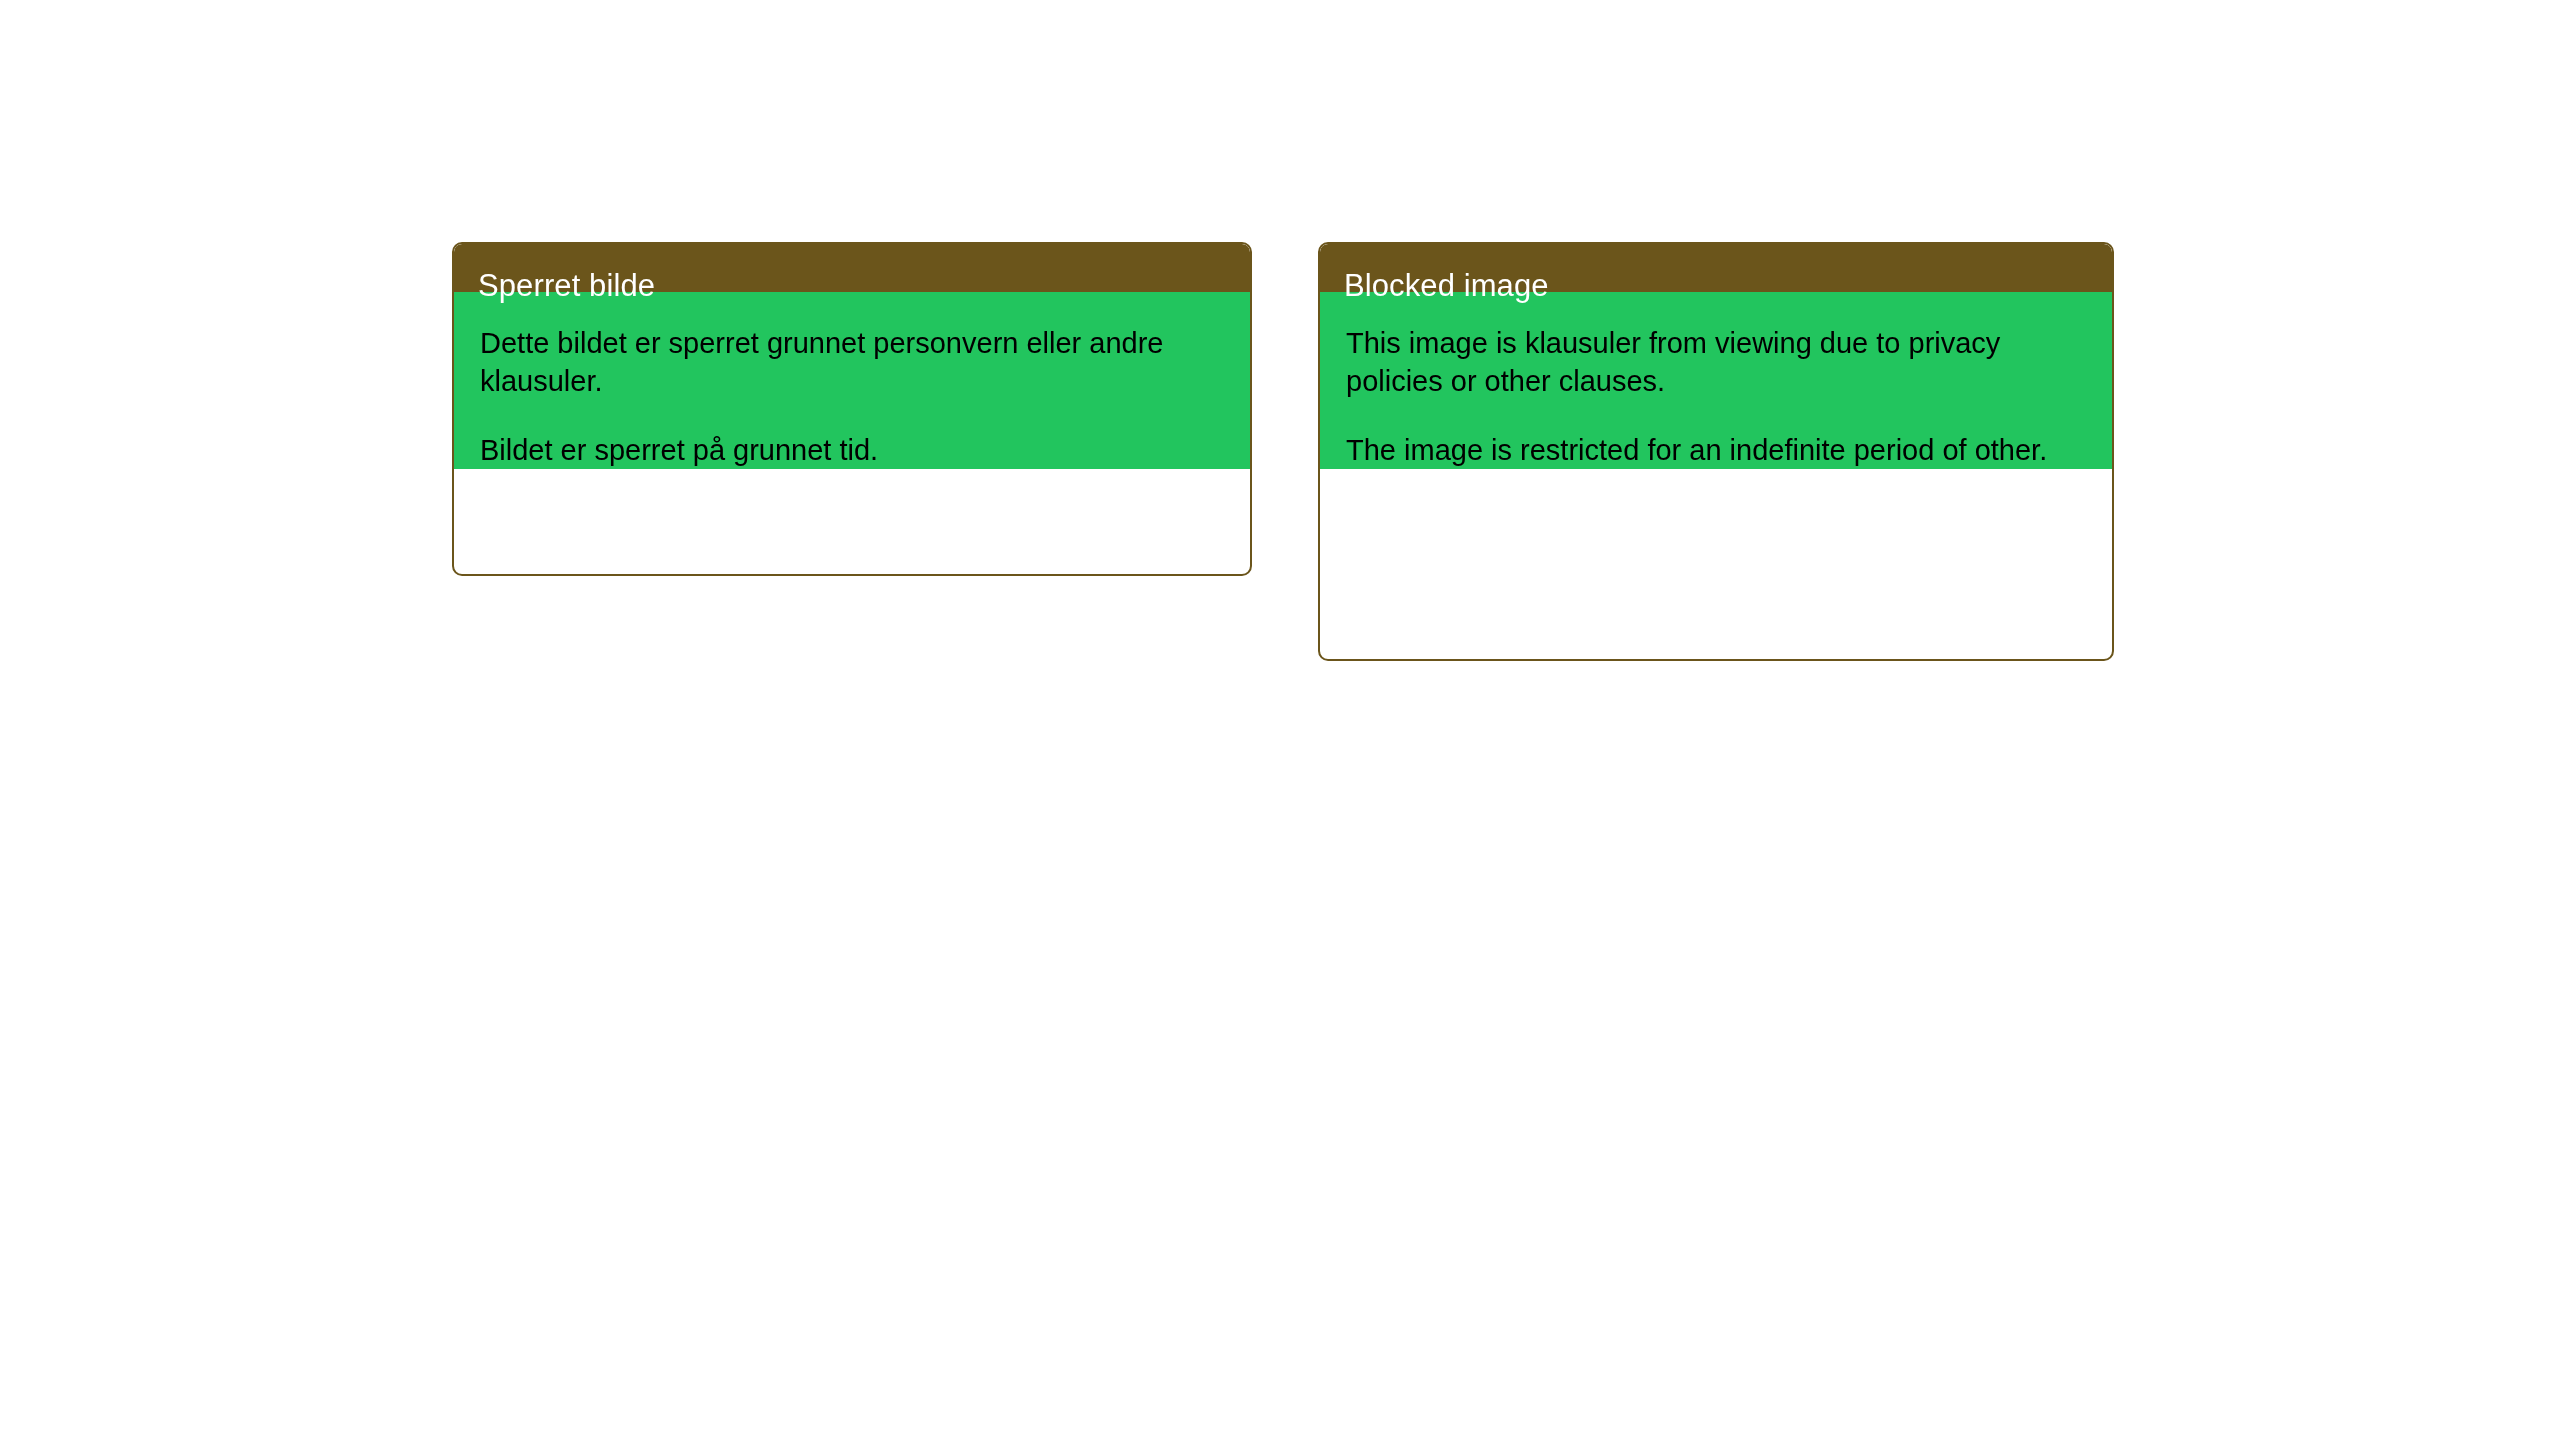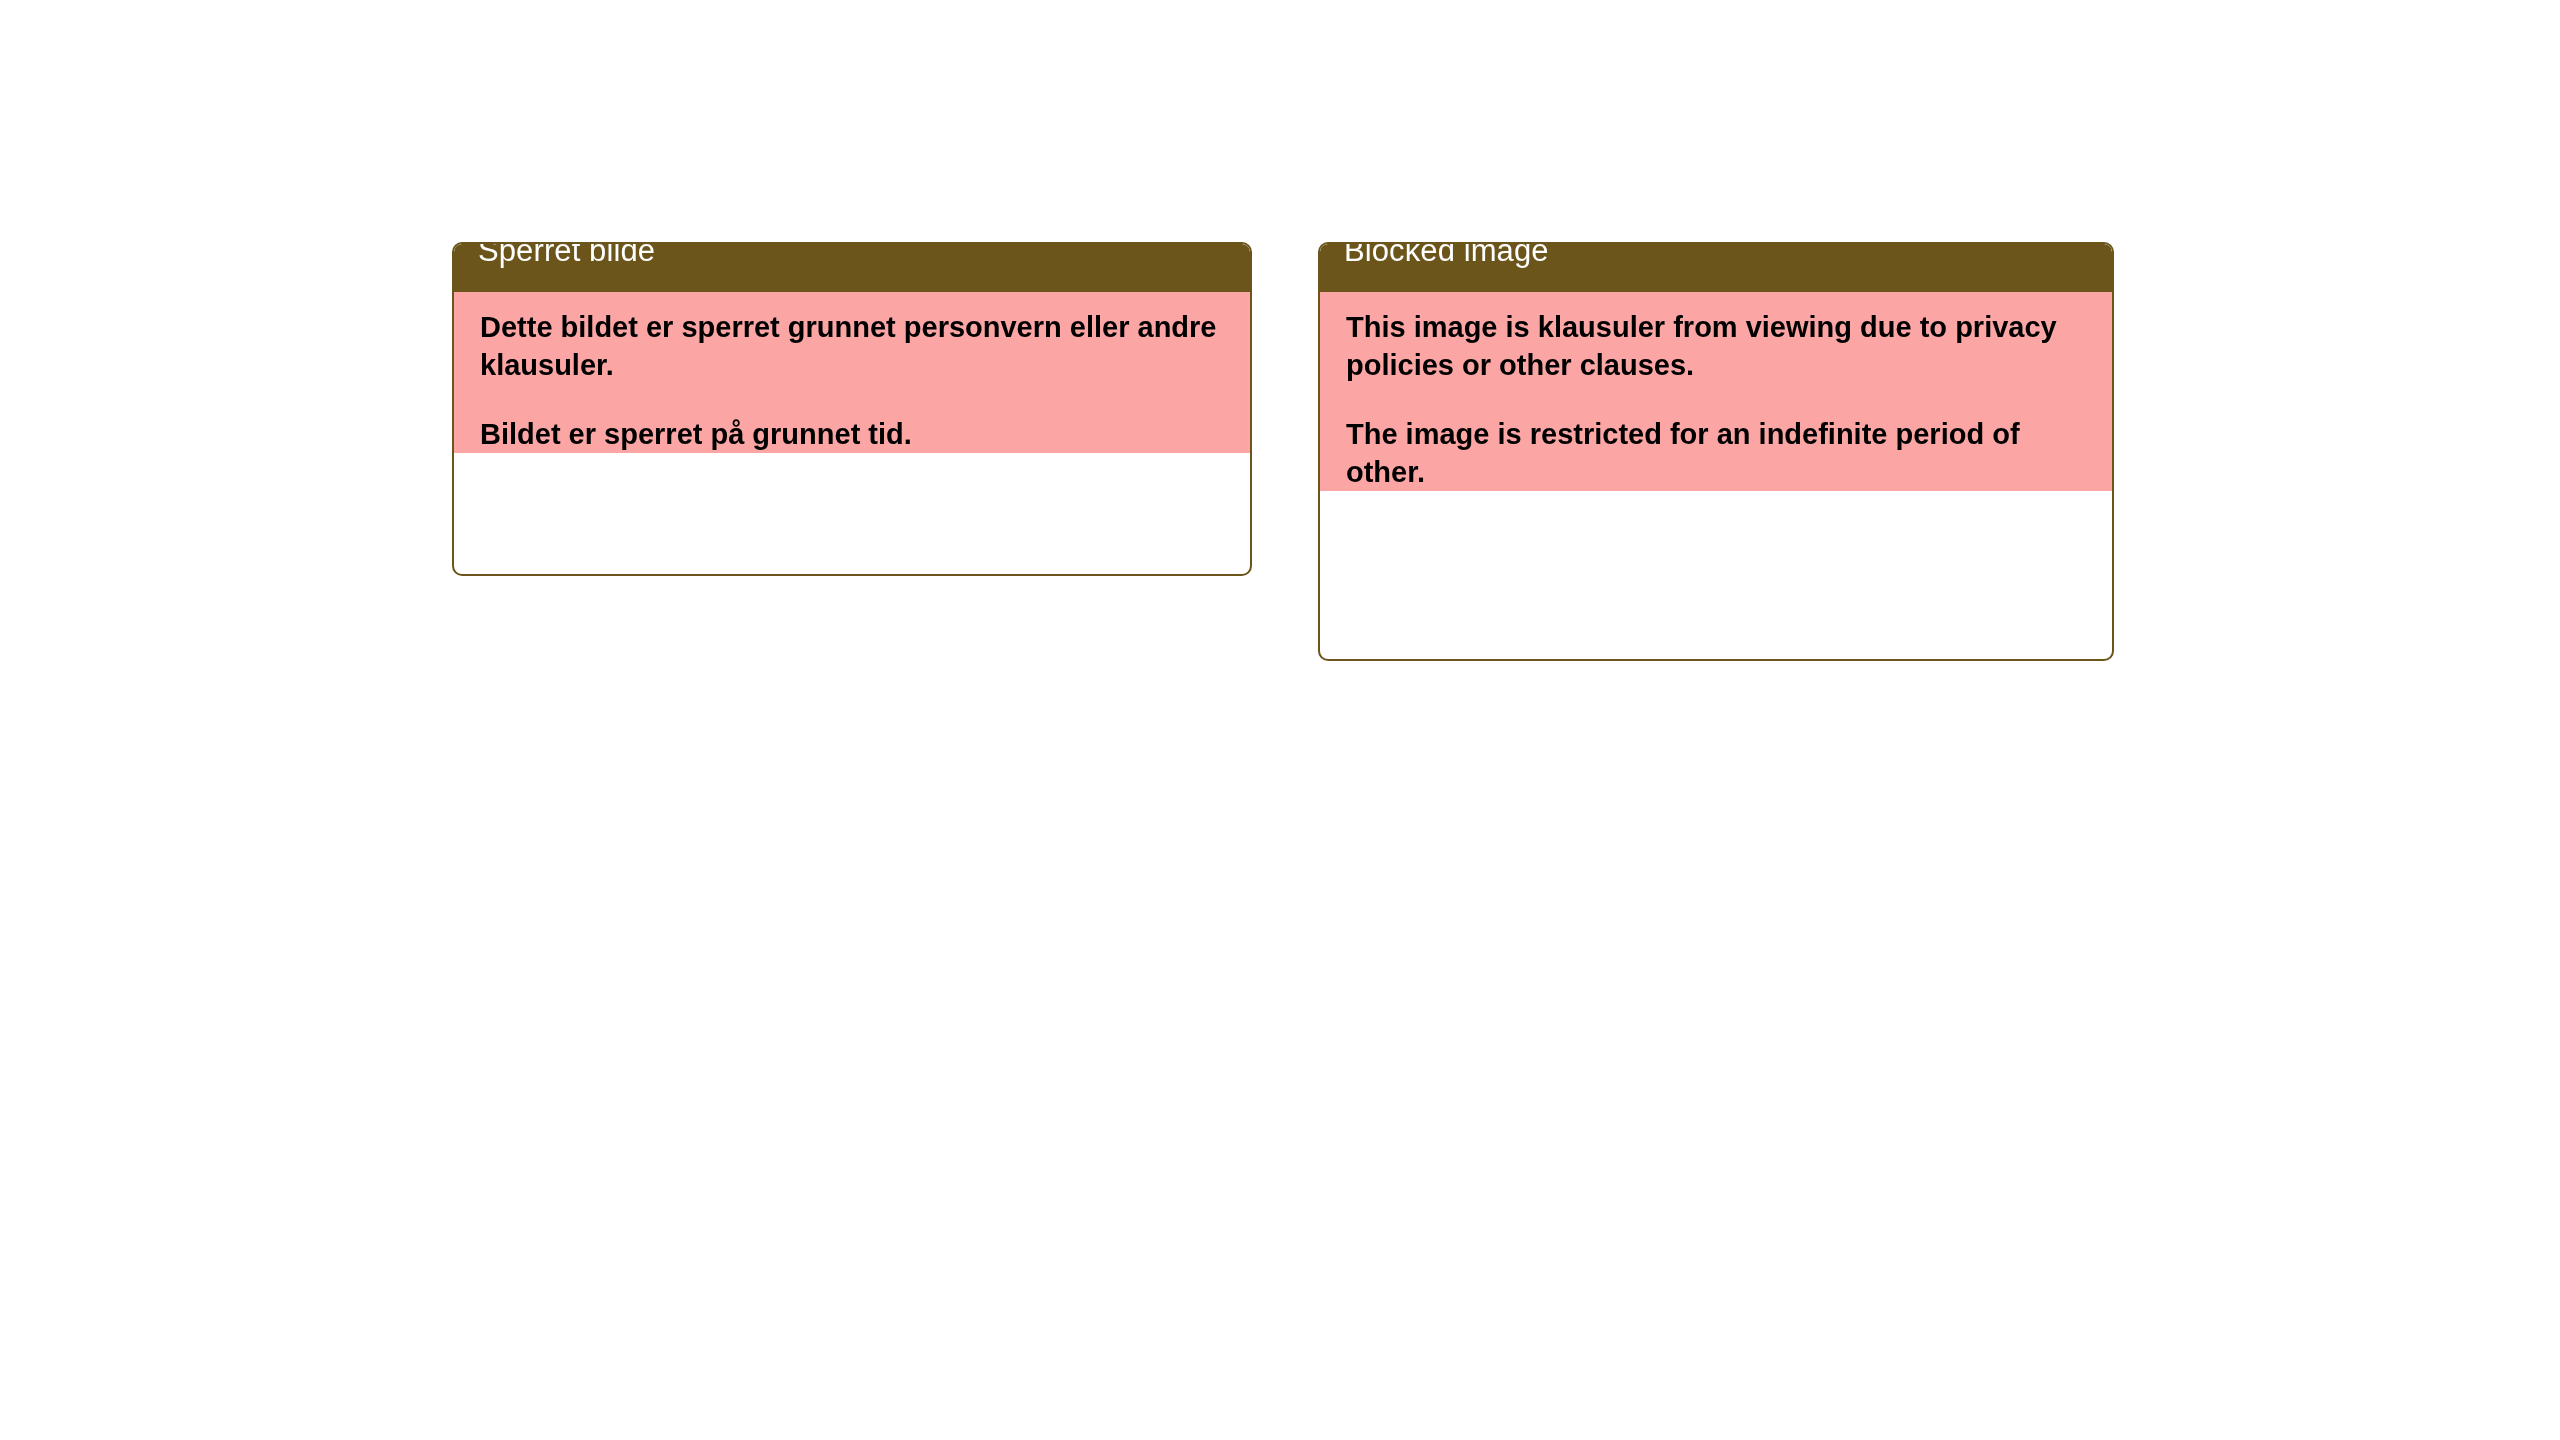--- a/index.html
+++ b/index.html
@@ -43,38 +43,37 @@
     height: 419px;
   }
 
   .card-header {
     box-sizing: border-box;
     height: 48px;
     background: #6b551b;
     border-top-left-radius: 8px;
     border-top-right-radius: 8px;
     display: flex;
-    align-items: flex-end;
+    align-items: flex-start;
     padding: 0 0 0 24px;
   }
 
   .card-title {
     color: #ffffff;
     font-size: 31px;
     font-weight: 400;
     line-height: 1;
     letter-spacing: 0.1px;
     white-space: nowrap;
   }
 
   .card-body {
     box-sizing: border-box;
-    padding: 16px 22px 0 26px;
-    background: #fca5a5;
-    font-weight: bold;
+    padding: 32px 22px 0 26px;
+    background: #22c55e;
   }
 
   .card-paragraph {
     color: #000000;
     font-size: 29px;
     line-height: 1.32;
     margin: 0;
     max-width: 100%;
   }
 

